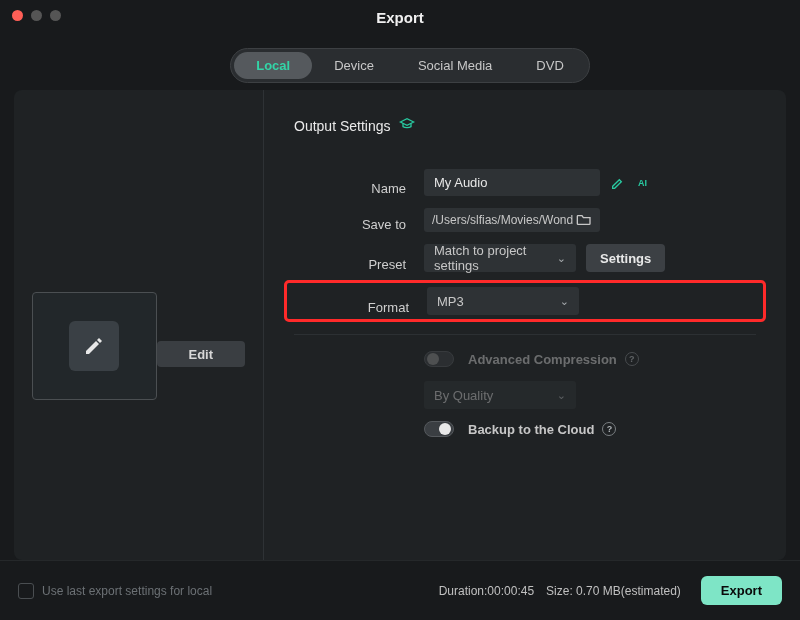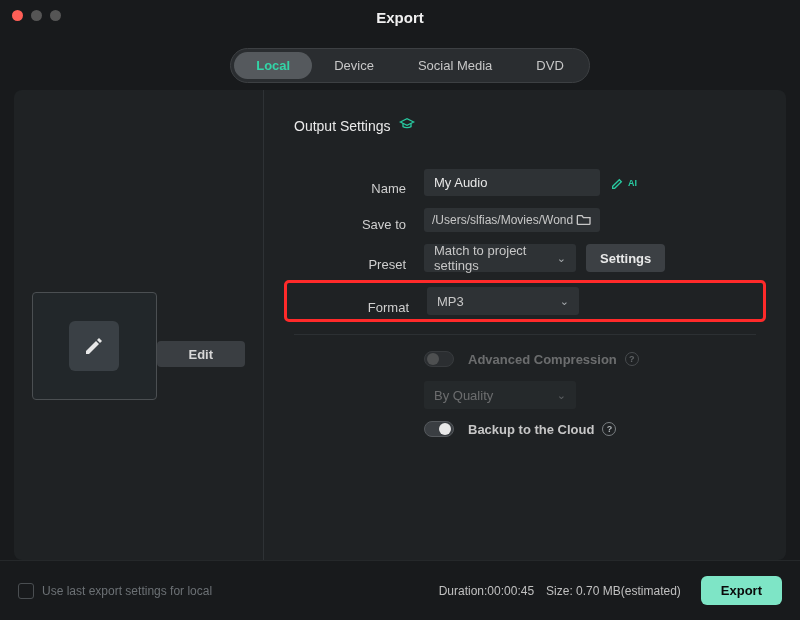--- a/index.html
+++ b/index.html
@@ -62,21 +62,21 @@
   .right { flex:1; padding:26px 30px 0 30px; }
   .section-head { display:flex; align-items:center; gap:8px; color:#eaeaea; font-size:14px; margin-bottom:34px;}
   .cube-icon { color:#28c9a0; }
   .row { display:flex; align-items:flex-end; margin-bottom:12px; }
   .row-label { width:130px; text-align:right; padding-right:18px; color:#cfcfcf; font-size:13px;}
   .row-control { flex:1; display:flex; align-items:center; gap:10px; }
   .input-name {
     background:#2e3235; border:none; color:#e6e6e6; font-size:13px;
     padding:6px 10px; border-radius:3px; width:176px;
   }
-  .ai-btn { color:#28c9a0; cursor:pointer; display:flex; align-items:center; gap:2px;}
+  .ai-btn { color:#28c9a0; cursor:pointer; display:flex; align-items:center; gap:12px;}
   .ai-btn svg { width:16px;height:16px;}
   .ai-txt { font-size:9px; font-weight:700;}
   .pathbox {
     display:flex; align-items:center; justify-content:space-between;
     background:#2e3235; border-radius:3px; width:176px; height:24px;
     padding:0 8px; color:#c7c7c7; font-size:12px; overflow:hidden;
   }
   .pathtxt { white-space:nowrap; overflow:hidden; text-overflow:clip; flex:1; padding-right:4px;}
   .folder-icon { flex:0 0 auto; cursor:pointer;}
   .select {

